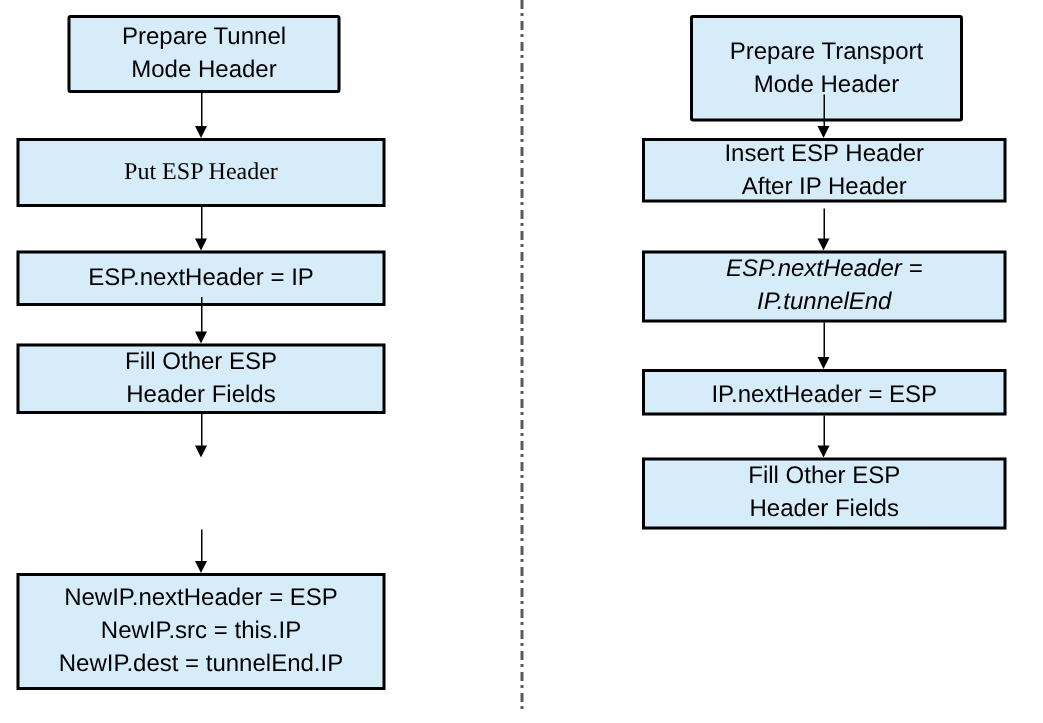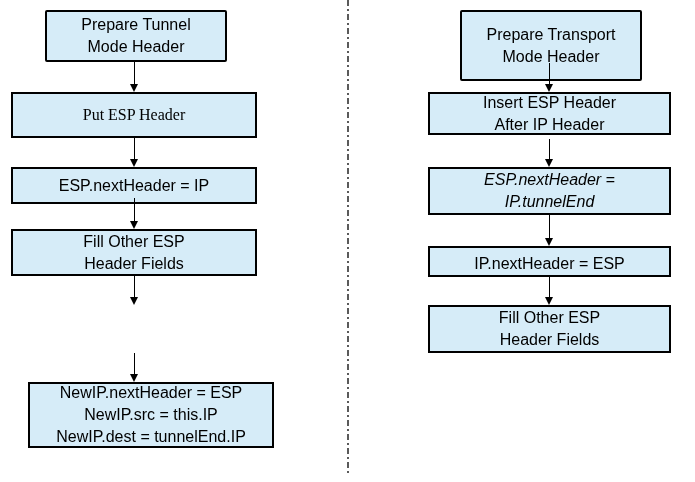--- a/index.html
+++ b/index.html
@@ -114,21 +114,21 @@
     <span class="shaft"></span>
     <span class="head"></span>
   </div>
 
 
   <div class="arrow" style="left:130px; top:353px; height:29px;">
     <span class="shaft"></span>
     <span class="head"></span>
   </div>
 
-  <div class="node" style="left:28px; top:382px; width:246px; height:66px;">
+  <div class="node" style="left:11px; top:382px; width:246px; height:78px;">
     <span class="ln">NewIP.nextHeader = ESP</span>
     <span class="ln">NewIP.src = this.IP</span>
     <span class="ln">NewIP.dest = tunnelEnd.IP</span>
   </div>
 
   <div class="node terminator" style="left:460px; top:10px; width:182px; height:71px;">
     <span class="ln">Prepare Transport</span>
     <span class="ln">Mode Header</span>
   </div>
 

